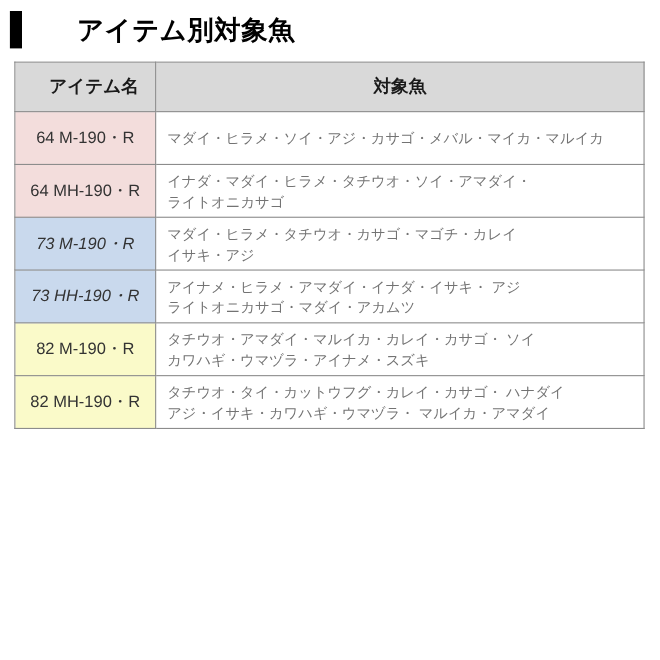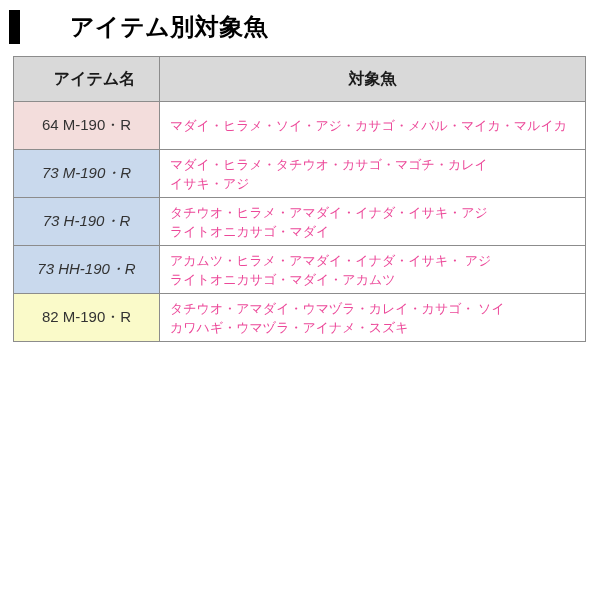--- a/index.html
+++ b/index.html
@@ -45,36 +45,36 @@
   }
   table.fish-table th {
     height: 45px;
     background: var(--header-bg, #d9d9d9);
     font-size: 16px;
     font-weight: bold;
     color: #1a1a1a;
     text-align: center;
     vertical-align: middle;
   }
-  th.col-item { width: 146px; padding-left: 16px; }
+  th.col-item { width: 128px; padding-left: 16px; }
   tbody tr { height: 48px; }
   td.item-cell {
     width: 158px;
     text-align: center;
     vertical-align: middle;
     font-size: 15px;
     color: #333333;
     padding: 4px 6px;
   }
   td.fish-cell {
     vertical-align: middle;
     padding: 4px 10px;
     font-size: 13px;
     line-height: 19px;
-    color: #ec4899;
+    color: #737373;
     background: #ffffff;
   }
   .pink   { background: var(--pink, #f2dcdb); }
   .blue   { background: var(--blue, #c9d9ed); font-style: italic; }
   .yellow { background: var(--yellow, #fafac8); margin-left: 35px; }
 </style>
 </head>
 <body>
 
 <div class="page">
@@ -91,42 +91,49 @@
       </tr>
     </thead>
     <tbody id="table-body">
         <tr>
           <td class="item-cell pink">64 M-190・R</td>
           <td class="fish-cell">
             <div>マダイ・ヒラメ・ソイ・アジ・カサゴ・メバル・マイカ・マルイカ</div>
           </td>
         </tr>
         <tr>
+          <td class="item-cell pink">64 MH-190・R</td>
+          <td class="fish-cell">
+            <div>イナダ・マダイ・ヒラメ・タチウオ・ソイ・アマダイ・</div>
+            <div>ライトオニカサゴ</div>
+          </td>
+        </tr>
+        <tr>
           <td class="item-cell blue">73 M-190・R</td>
           <td class="fish-cell">
             <div>マダイ・ヒラメ・タチウオ・カサゴ・マゴチ・カレイ</div>
             <div>イサキ・アジ</div>
           </td>
         </tr>
         <tr>
-          <td class="item-cell blue">73 H-190・R</td>
-          <td class="fish-cell">
-            <div>タチウオ・ヒラメ・アマダイ・イナダ・イサキ・アジ</div>
-            <div>ライトオニカサゴ・マダイ</div>
-          </td>
-        </tr>
-        <tr>
           <td class="item-cell blue">73 HH-190・R</td>
           <td class="fish-cell">
-            <div>アカムツ・ヒラメ・アマダイ・イナダ・イサキ・ アジ</div>
+            <div>アイナメ・ヒラメ・アマダイ・イナダ・イサキ・ アジ</div>
             <div>ライトオニカサゴ・マダイ・アカムツ</div>
           </td>
         </tr>
         <tr>
           <td class="item-cell yellow">82 M-190・R</td>
           <td class="fish-cell">
-            <div>タチウオ・アマダイ・ウマヅラ・カレイ・カサゴ・ ソイ</div>
+            <div>タチウオ・アマダイ・マルイカ・カレイ・カサゴ・ ソイ</div>
             <div>カワハギ・ウマヅラ・アイナメ・スズキ</div>
+          </td>
+        </tr>
+        <tr>
+          <td class="item-cell yellow">82 MH-190・R</td>
+          <td class="fish-cell">
+            <div>タチウオ・タイ・カットウフグ・カレイ・カサゴ・ ハナダイ</div>
+            <div>アジ・イサキ・カワハギ・ウマヅラ・ マルイカ・アマダイ</div>
           </td>
         </tr>
       </tbody>
   </table>
 </div>
 
 </body></html>

